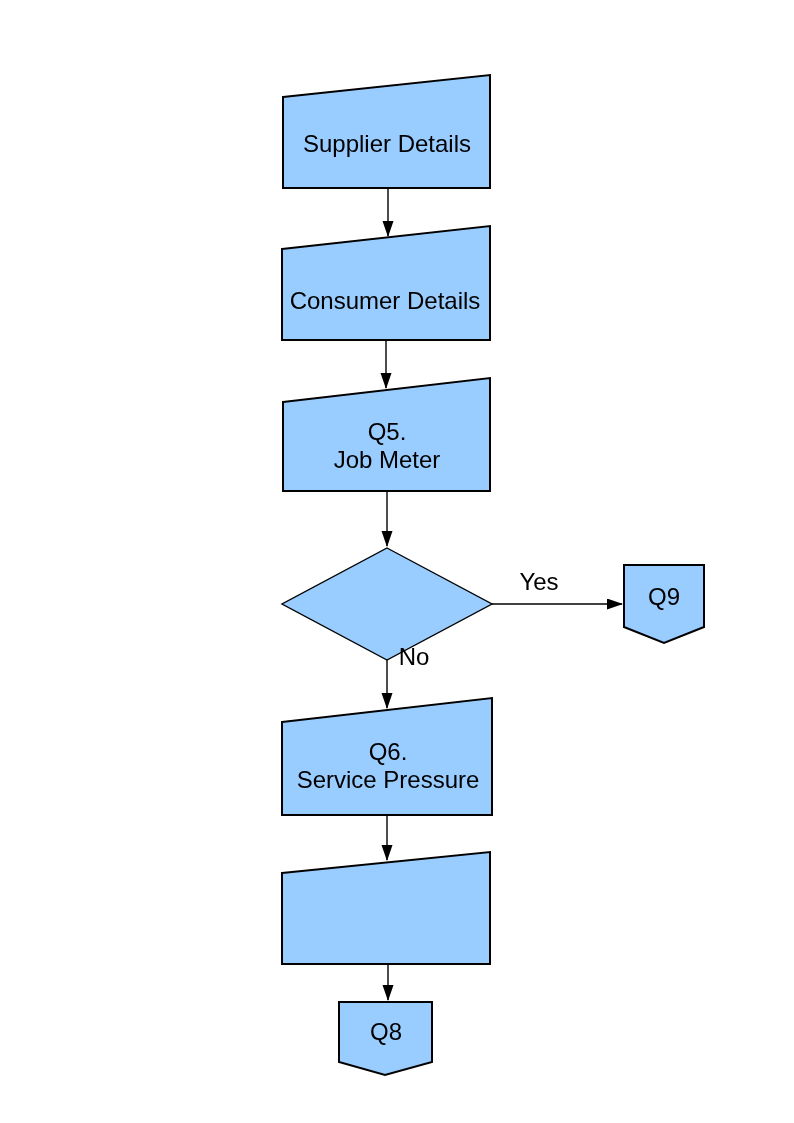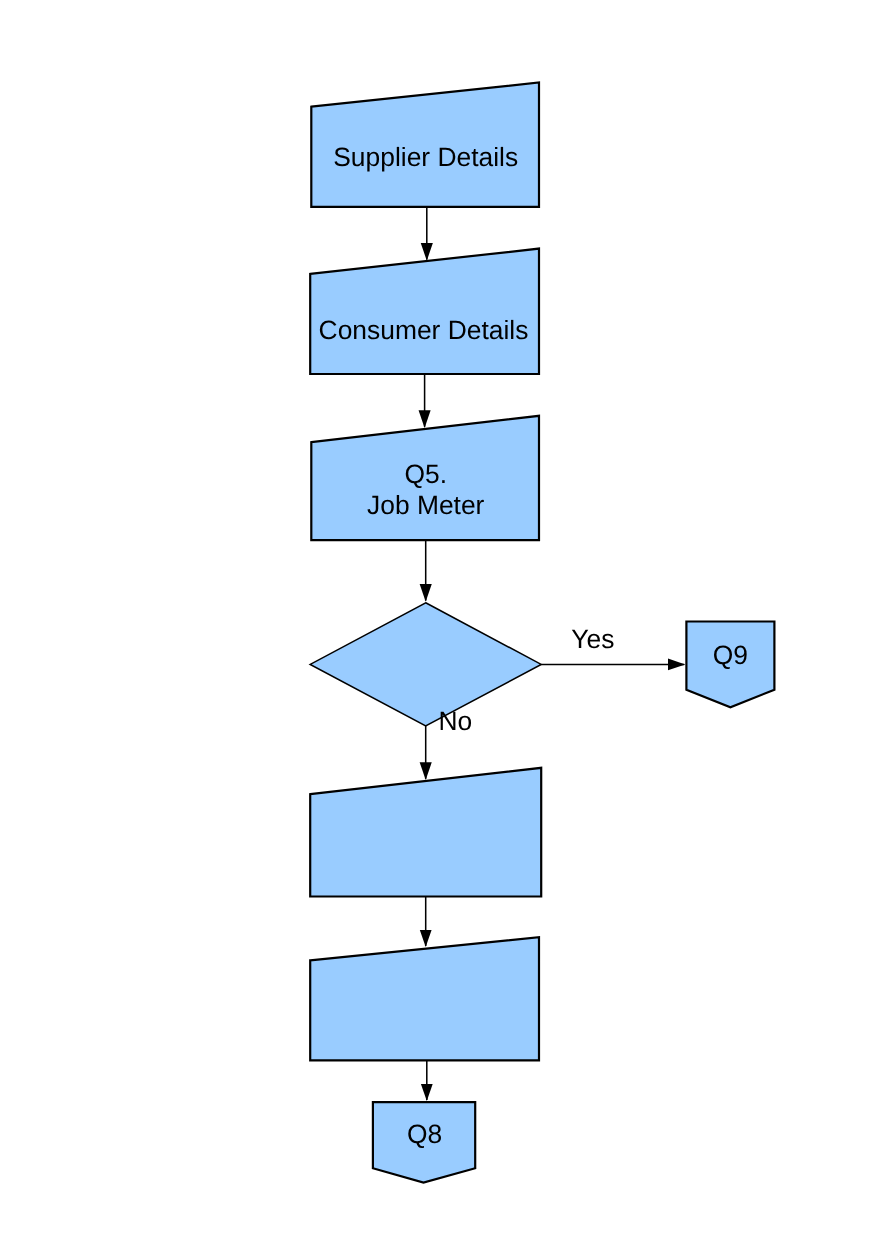--- a/index.html
+++ b/index.html
@@ -82,17 +82,19 @@
   <div class="label" style="left:387px; top:446px;">Q5.
 Job Meter</div>
 
 
   <div class="label" style="left:539px; top:582px;">Yes</div>
 
   <div class="label" style="left:664px; top:597px;text-align:right;">Q9</div>
 
   <div class="label" style="left:414px; top:637px;margin-top:20px;">No</div>
 
+  <div class="label" style="left:388px; top:766px;">Q6.
+Service Pressure</div>
 
 
   <div class="label" style="left:386px; top:1032px;">Q8</div>
 
 </div>
 
 </body></html>

